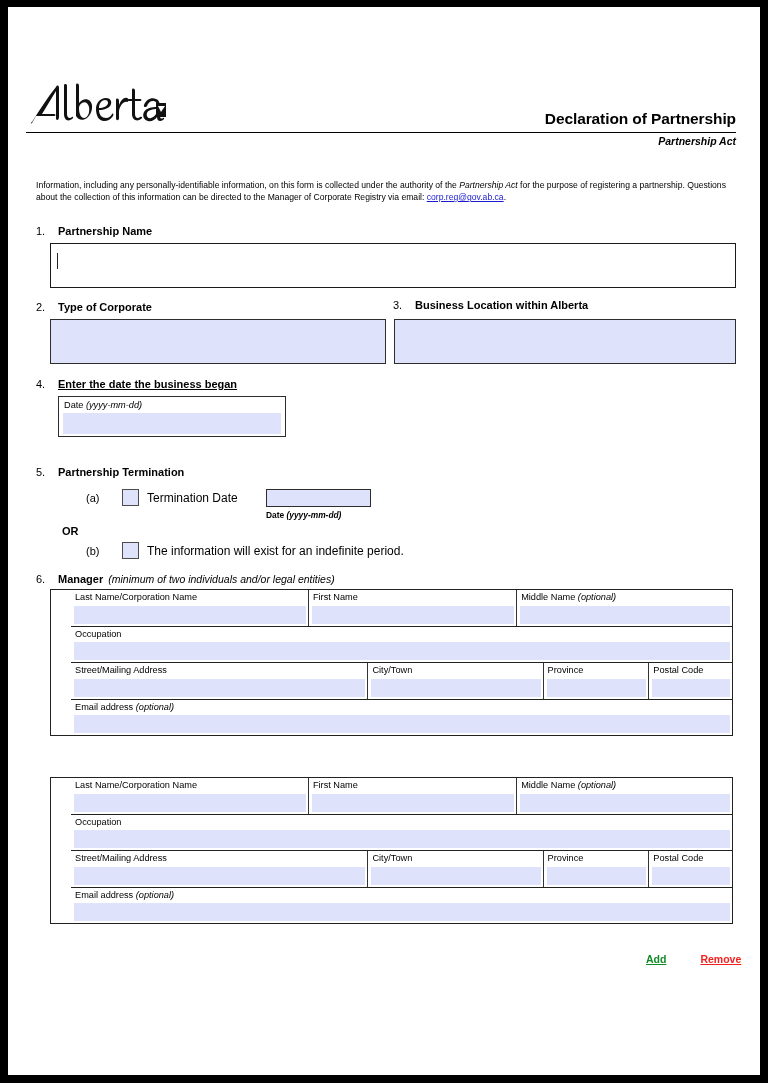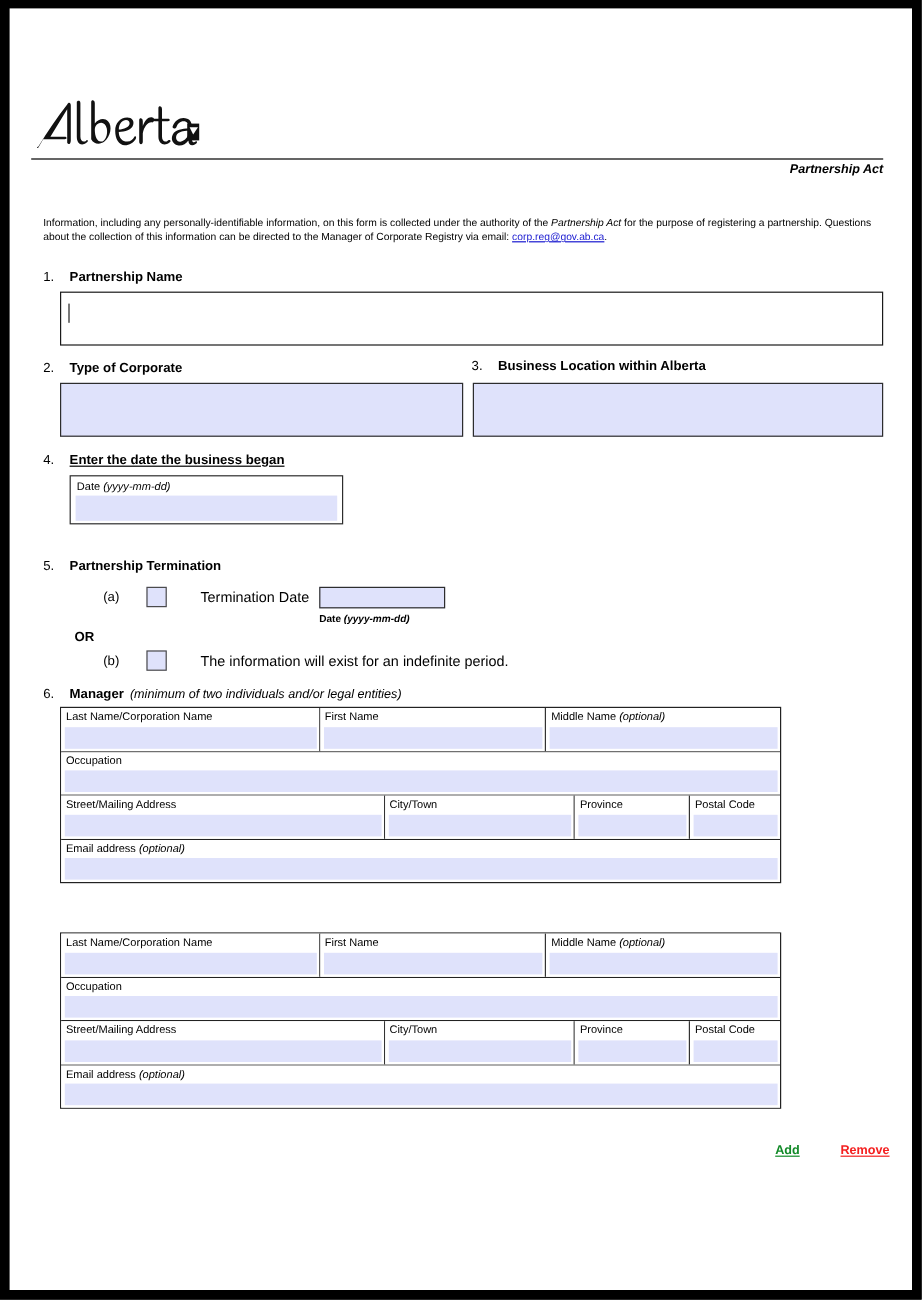--- a/index.html
+++ b/index.html
@@ -186,36 +186,37 @@
     align-items: center;
     font-size: 11.5px;
   }
   .paren {
     width: 36px;
     flex: 0 0 36px;
     text-align: left;
     font-size: 11px;
   }
   .lbl-5 {
-    margin-left: 28px;
+    margin-left: 8px;
     font-size: 12px;
     white-space: nowrap;
   }
   .date-caption {
     font-size: 8.4px;
     font-weight: bold;
   }
   .date-caption em { font-style: italic; }
 
   
   .ptable {
     border: 1.5px solid #222;
     box-sizing: border-box;
     background: #fff;
-    width: 601px;
+    width: 683px;
+    padding-left: 20px;
   }
   .prow {
     display: flex;
     border-bottom: 1.5px solid #222;
   }
   .prow:last-child { border-bottom: none; }
   .pcell {
     border-right: 1.3px solid #333;
     box-sizing: border-box;
     padding: 2px 2px 2px 3px;
@@ -265,20 +266,21 @@
               <path d="M50 4 C50 2 53 2 53 5 L53 22 C56 18 61 17 64 20 C68 24 66 33 61 37 C57 40 52 39 50 35 Z M53 27 C53 33 55 37 58 37 C62 37 64 31 63 26 C62 22 59 20 56 22 C54 23 53 25 53 27 Z"></path>
               <path d="M70 28 C70 22 74 17 80 17 C84 17 86 20 85 23 C84 27 78 29 73 29 C73 34 76 37 80 37 C83 37 85 35 86 33 C87 32 88 33 87 35 C85 38 82 40 78 40 C73 40 70 35 70 28 Z M73 27 C77 27 82 25 82 22 C82 20 81 19 79 19 C76 19 73 22 73 27 Z"></path>
               <path d="M90 19 C90 17 93 17 93 20 L93 24 C95 19 98 16 101 17 C103 17 103 21 101 21 C98 20 94 24 93 30 L93 37 C93 40 90 40 90 37 Z"></path>
               <path d="M106 9 C106 7 109 7 109 10 L109 18 L114 18 C116 18 116 20 114 20 L109 20 L109 33 C109 37 112 38 114 36 C116 35 117 37 115 38 C111 41 106 39 106 33 L106 20 L103 20 C101 20 101 18 103 18 L106 18 Z"></path>
               <path d="M118 24 C120 19 125 16 130 18 C133 19 134 22 134 26 L134 35 C134 38 136 38 137 37 C138 36 139 38 137 39 C134 41 131 40 131 36 C129 39 125 41 122 40 C118 39 116 35 118 31 C120 27 126 26 131 26 C131 22 130 20 127 20 C124 20 122 22 121 25 C120 27 117 26 118 24 Z M131 28 C127 28 122 29 121 32 C120 35 122 38 125 37 C128 36 131 33 131 30 Z"></path>
             </g>
             <rect x="130" y="22" width="12" height="14" fill="#111"></rect>
             <path d="M132 25 L139 25 L135 31 Z" fill="#fff"></path>
           </svg>
         </div>
+        <div class="form-title">Declaration of Partnership</div>
       </div>
       <div class="header-rule"></div>
       <div class="act-line">
         <span>Partnership Act</span>
       </div>
     </div>
 
     <div class="disclaimer">
       <span>Information, including any personally-identifiable information, on this form is collected under the authority of the </span><em>Partnership Act</em><span> for the purpose of registering a partnership. Questions about the collection of this information can be directed to the Manager of Corporate Registry via email: </span><a href="#" class="email-link">corp.reg@gov.ab.ca</a><span>.</span>
     </div>

